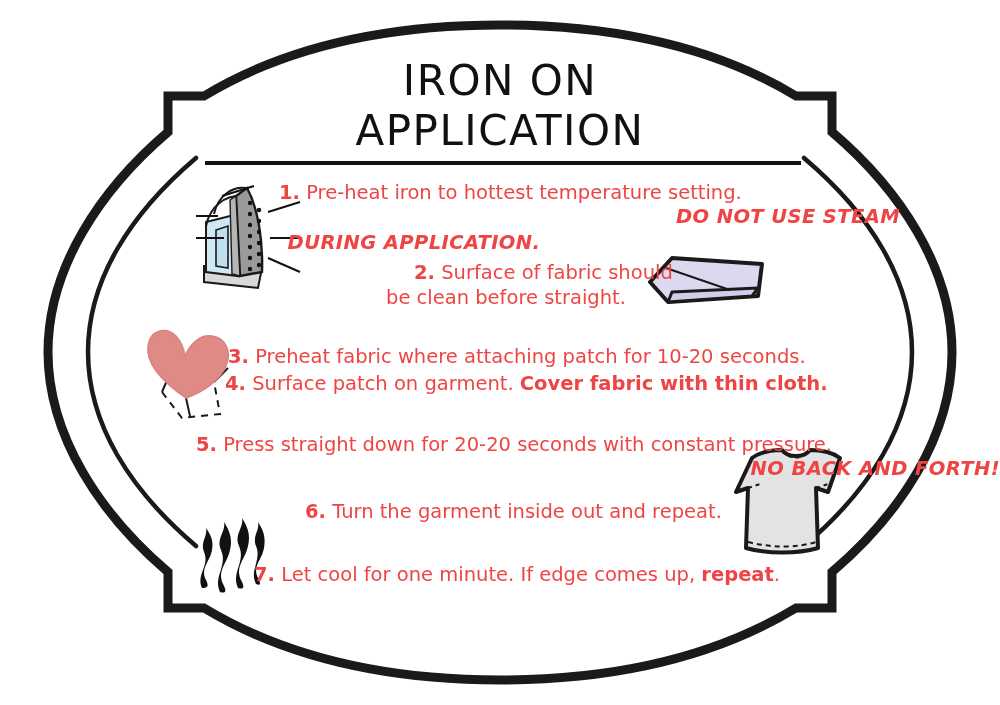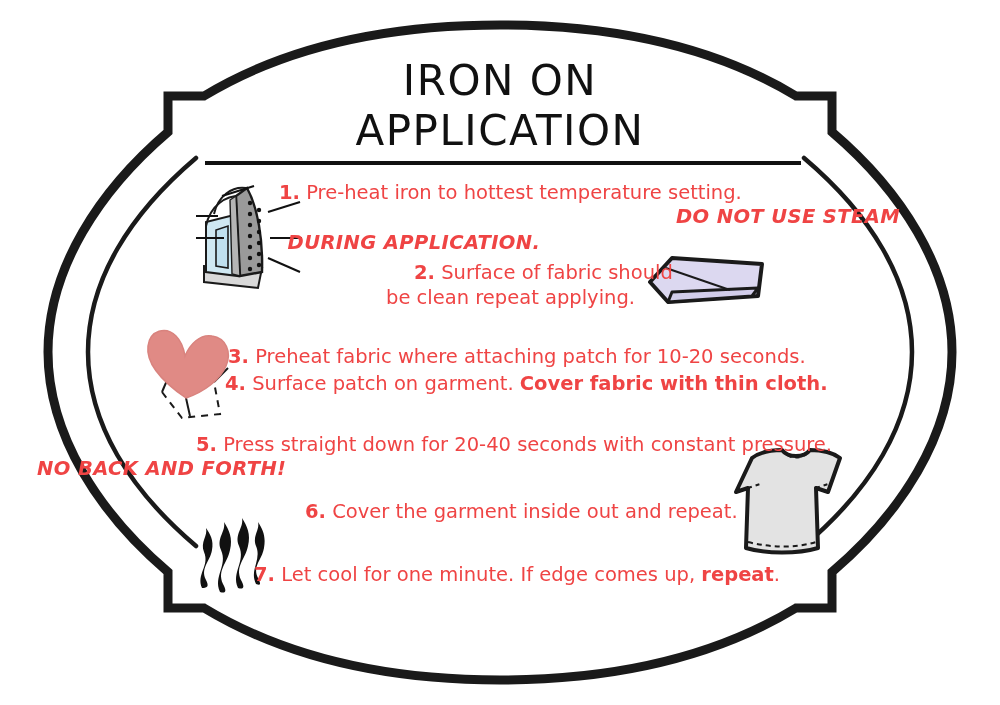--- a/index.html
+++ b/index.html
@@ -77,21 +77,21 @@
   }
 
   .s1 { left: 279px; top: 180px; }
   .s1b { left: 0; top: 204px; width: 1000px; text-align: right; padding-right: 100px; box-sizing: border-box; }
   .s1c { left: 0; top: 230px; width: 1000px; text-align: center; padding-right: 172px; box-sizing: border-box; }
   .s2  { left: 374px; top: 260px; margin-left: 40px; }
   .s2b { left: 386px; top: 285px; }
   .s3  { left: 228px; top: 324px; margin-top: 20px; }
   .s4  { left: 225px; top: 371px; }
   .s5  { left: 196px; top: 432px; }
-  .s5b { left: 0; top: 456px; width: 1000px; text-align: left; box-sizing: border-box; padding-left: 37px; }
+  .s5b { left: 0; top: 456px; width: 1000px; text-align: right; box-sizing: border-box; }
   .s6  { left: 305px; top: 499px; }
   .s7  { left: 254px; top: 562px; }
 </style>
 </head>
 <body>
 
 <div id="page">
 
   <svg id="frame-svg" viewBox="0 0 1000 705">
 
@@ -224,42 +224,42 @@
       <span class="num">1.</span>
       <span>Pre-heat iron to hottest temperature setting.</span>
     </div>
     <div class="step s1b emph-italic">DO NOT USE STEAM</div>
     <div class="step s1c emph-italic">DURING APPLICATION.</div>
 
     <div class="step s2">
       <span class="num">2.</span>
       <span>Surface of fabric should</span>
     </div>
-    <div class="step s2b">be clean repeat applying.</div>
+    <div class="step s2b">be clean before straight.</div>
 
     <div class="step s3">
       <span class="num">3.</span>
       <span>Preheat fabric where attaching patch for 10-20 seconds.</span>
     </div>
 
     <div class="step s4">
       <span class="num">4.</span>
       <span>Surface patch on garment.</span>
       <span class="emph-bold">Cover fabric with thin cloth.</span>
     </div>
 
     <div class="step s5">
       <span class="num">5.</span>
-      <span>Press straight down for 20-40 seconds with constant pressure.</span>
+      <span>Press straight down for 20-20 seconds with constant pressure.</span>
     </div>
     <div class="step s5b emph-italic">NO BACK AND FORTH!</div>
 
     <div class="step s6">
       <span class="num">6.</span>
-      <span>Cover the garment inside out and repeat.</span>
+      <span>Turn the garment inside out and repeat.</span>
     </div>
 
     <div class="step s7">
       <span class="num">7.</span>
       <span>Let cool for one minute.  If edge comes up,</span>
       <span class="emph-bold">repeat</span><span>.</span>
     </div>
 
   </div>
 </div>

